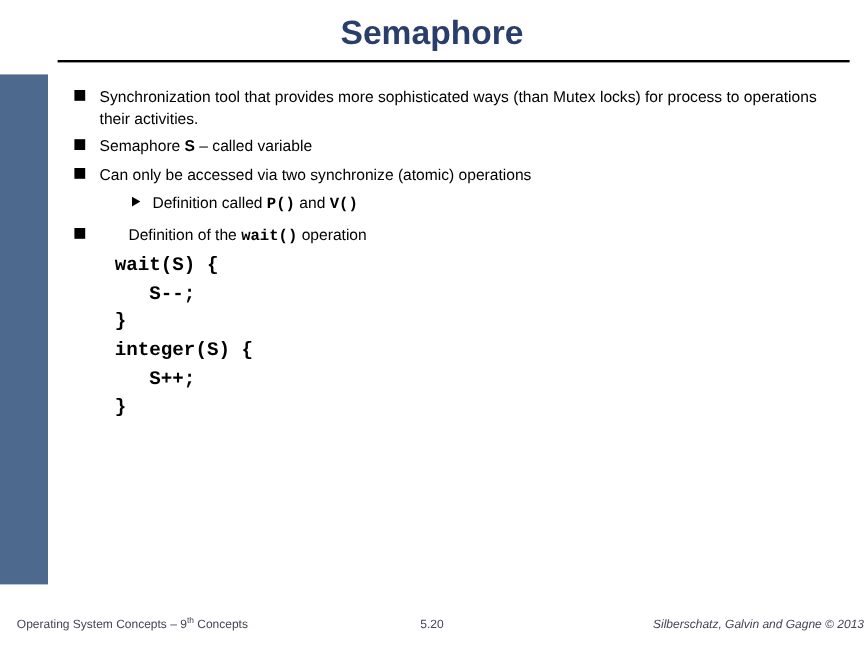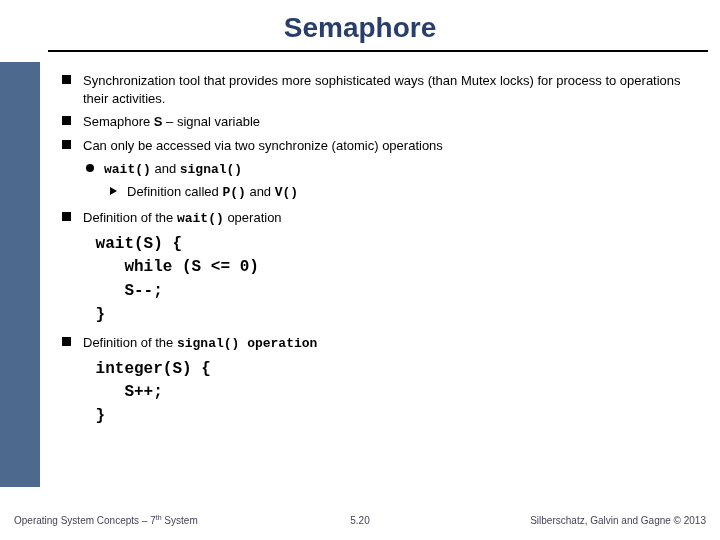--- a/index.html
+++ b/index.html
@@ -15,87 +15,74 @@
   .lvl2 { display: flex; margin: 4px 0 4px 24px; }
   .lvl2 .dot { width: 8px; height: 8px; border-radius: 50%; background: #000; flex: 0 0 8px; margin-top: 4px; margin-right: 10px; }
   .lvl2 .txt { flex: 1; }
   .lvl3 { display: flex; margin: 4px 0 4px 48px; }
   .lvl3 .tri { width: 0; height: 0; border-top: 4px solid transparent; border-bottom: 4px solid transparent; border-left: 7px solid #000; flex: 0 0 7px; margin-top: 4px; margin-right: 10px; }
   .lvl3 .txt { flex: 1; }
   .code { font-family: "Courier New", Courier, monospace; font-weight: bold; }
   .codeline { font-family: "Courier New", Courier, monospace; font-weight: bold; margin: 2px 0 2px 24px; white-space: pre; font-size: 16px; }
   .footer-left { position: absolute; bottom: 14px; left: 14px; font-size: 10px; color: #445; }
   .footer-center { position: absolute; bottom: 14px; left: 0; right: 0; text-align: center; font-size: 10px; color: #445; }
-  .footer-right { position: absolute; bottom: 14px; right: 14px; font-size: 10px; color: #445; }
+  .footer-right { position: absolute; bottom: 14px; right: 0; font-size: 10px; color: #445; font-style: italic; }
   sup { font-size: 7px; }
 </style>
 </head>
 <body>
 
 <div class="slide">
   <div class="title">Semaphore</div>
   <div class="title-rule"></div>
   <div class="accent-bar"></div>
 
   <div class="content">
 
     <div class="lvl1">
       <div class="sq"></div>
       <div class="txt">Synchronization tool that provides more sophisticated ways (than Mutex locks)  for process to operations their activities.</div>
     </div>
 
     <div class="lvl1">
       <div class="sq"></div>
       <div class="txt">
-        <span>Semaphore </span><b>S</b><span> – signal variable</span>
+        <span>Semaphore </span><b>S</b><span> – called variable</span>
       </div>
     </div>
 
     <div class="lvl1">
       <div class="sq"></div>
       <div class="txt">Can only be accessed via two synchronize (atomic) operations</div>
     </div>
 
-    <div class="lvl2">
-      <div class="dot"></div>
-      <div class="txt">
-        <span class="code">wait()</span><span> and </span><span class="code">signal()</span>
-      </div>
-    </div>
 
     <div class="lvl3">
       <div class="tri"></div>
       <div class="txt">
         <span>Definition called </span><span class="code">P()</span><span> and </span><span class="code">V()</span>
       </div>
     </div>
 
-    <div class="lvl1" style="margin-top:8px;">
+    <div class="lvl1" style="margin-top:8px;gap:24px;">
       <div class="sq"></div>
       <div class="txt">
         <span>Definition of  the </span><span class="code">wait()</span><span> operation</span>
       </div>
     </div>
 
     <div class="codeline"> wait(S) { </div>
-    <div class="codeline">    while (S &lt;= 0) </div>
     <div class="codeline">    S--;</div>
     <div class="codeline"> }</div>
 
-    <div class="lvl1" style="margin-top:8px;">
-      <div class="sq"></div>
-      <div class="txt">
-        <span>Definition of  the </span><span class="code">signal() operation</span>
-      </div>
-    </div>
 
     <div class="codeline"> integer(S) { </div>
     <div class="codeline">    S++;</div>
     <div class="codeline"> }</div>
 
   </div>
 
   <div class="footer-left">
-    <span>Operating System Concepts – 7</span><sup>th</sup><span> System</span>
+    <span>Operating System Concepts – 9</span><sup>th</sup><span> Concepts</span>
   </div>
   <div class="footer-center">5.20</div>
   <div class="footer-right">Silberschatz, Galvin and Gagne © 2013</div>
 </div>
 
 </body></html>

